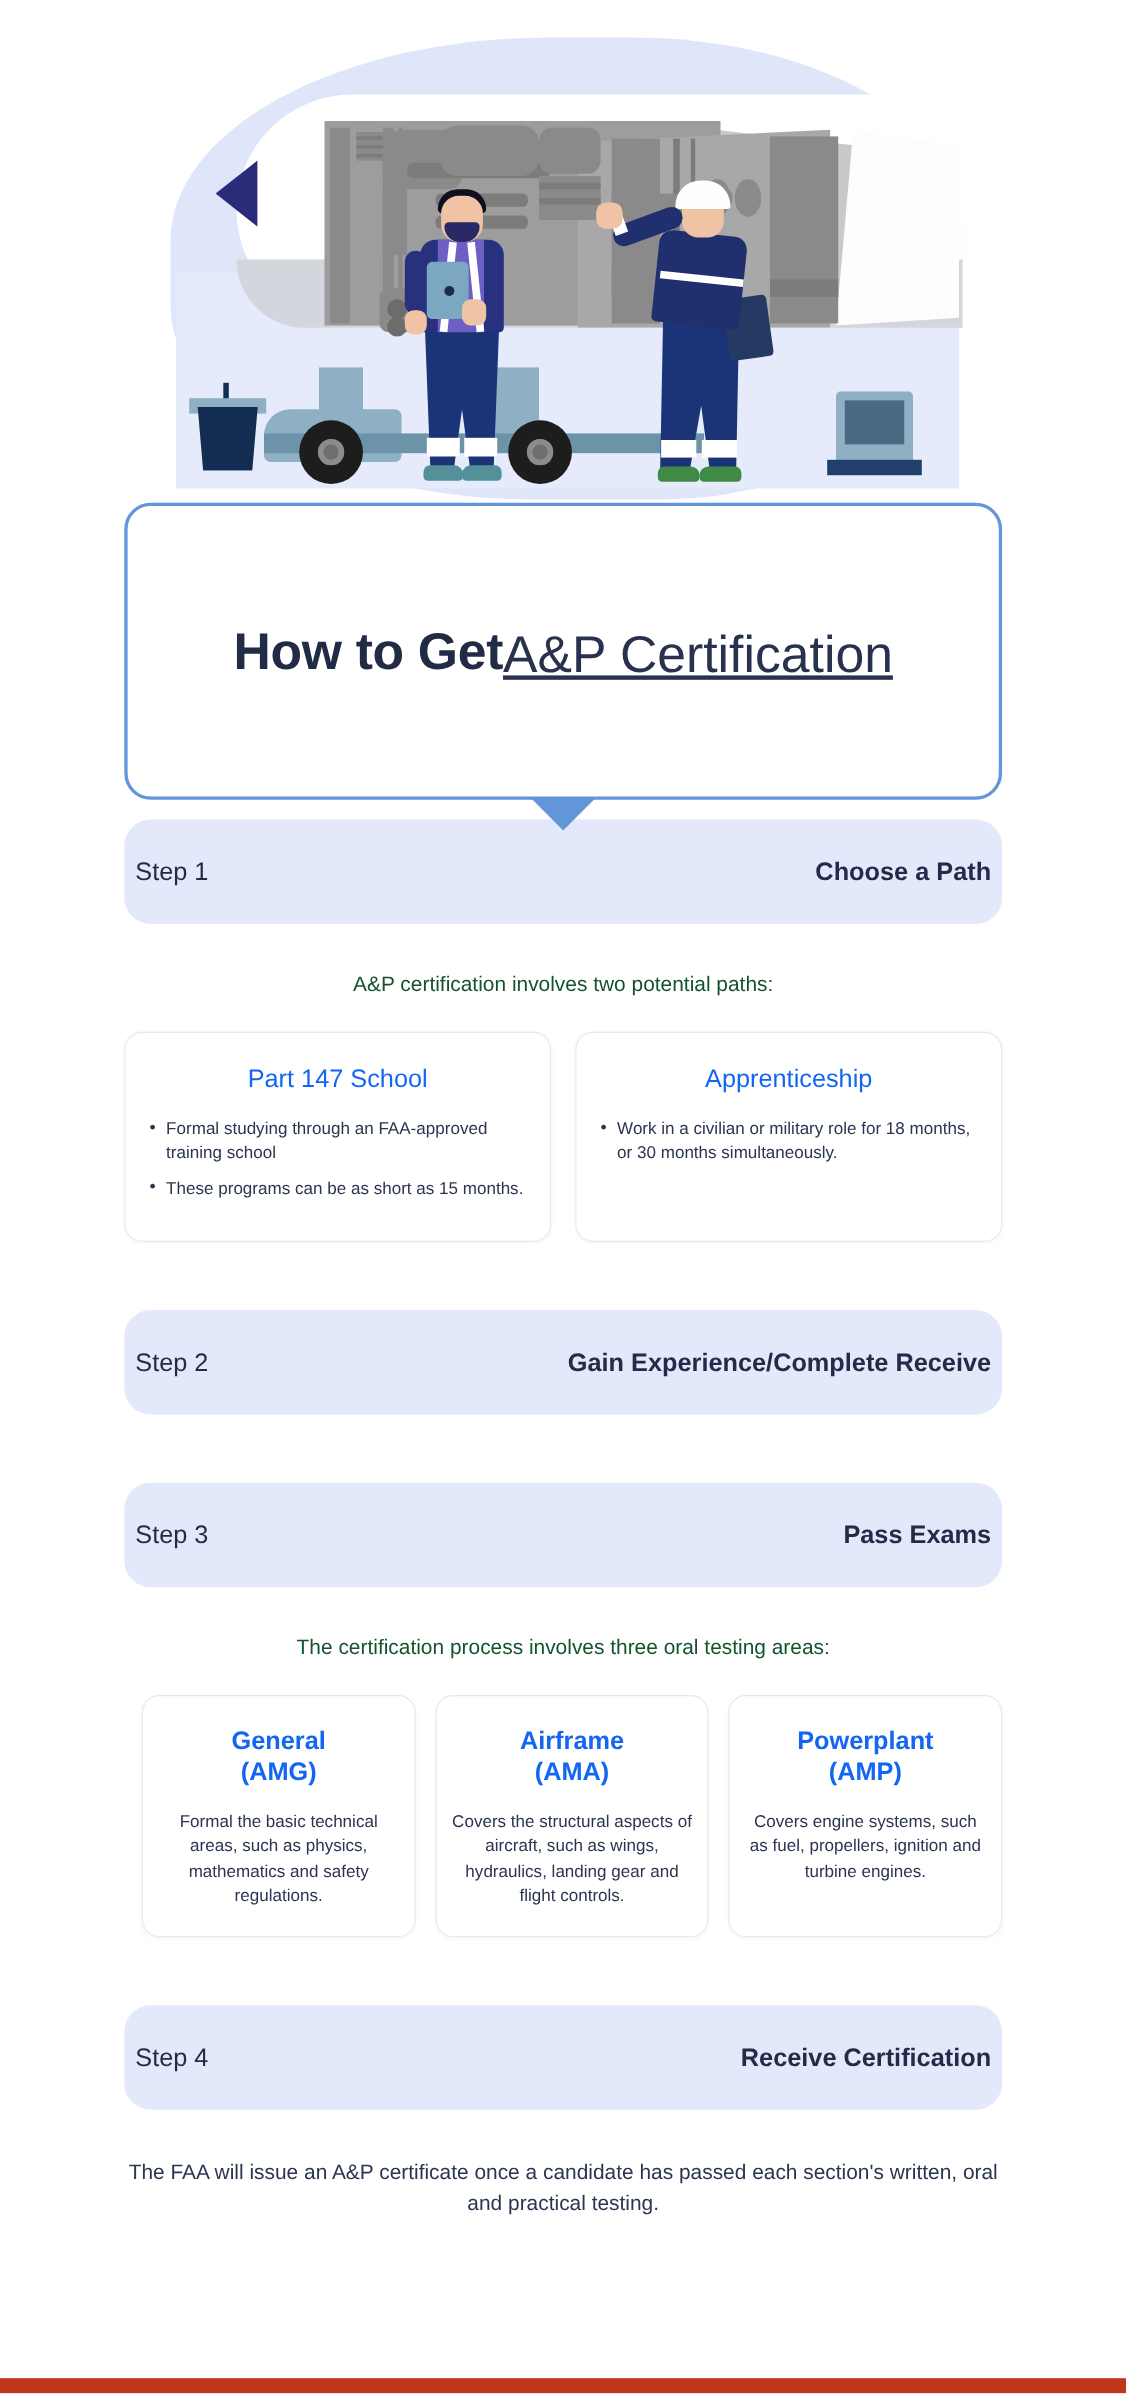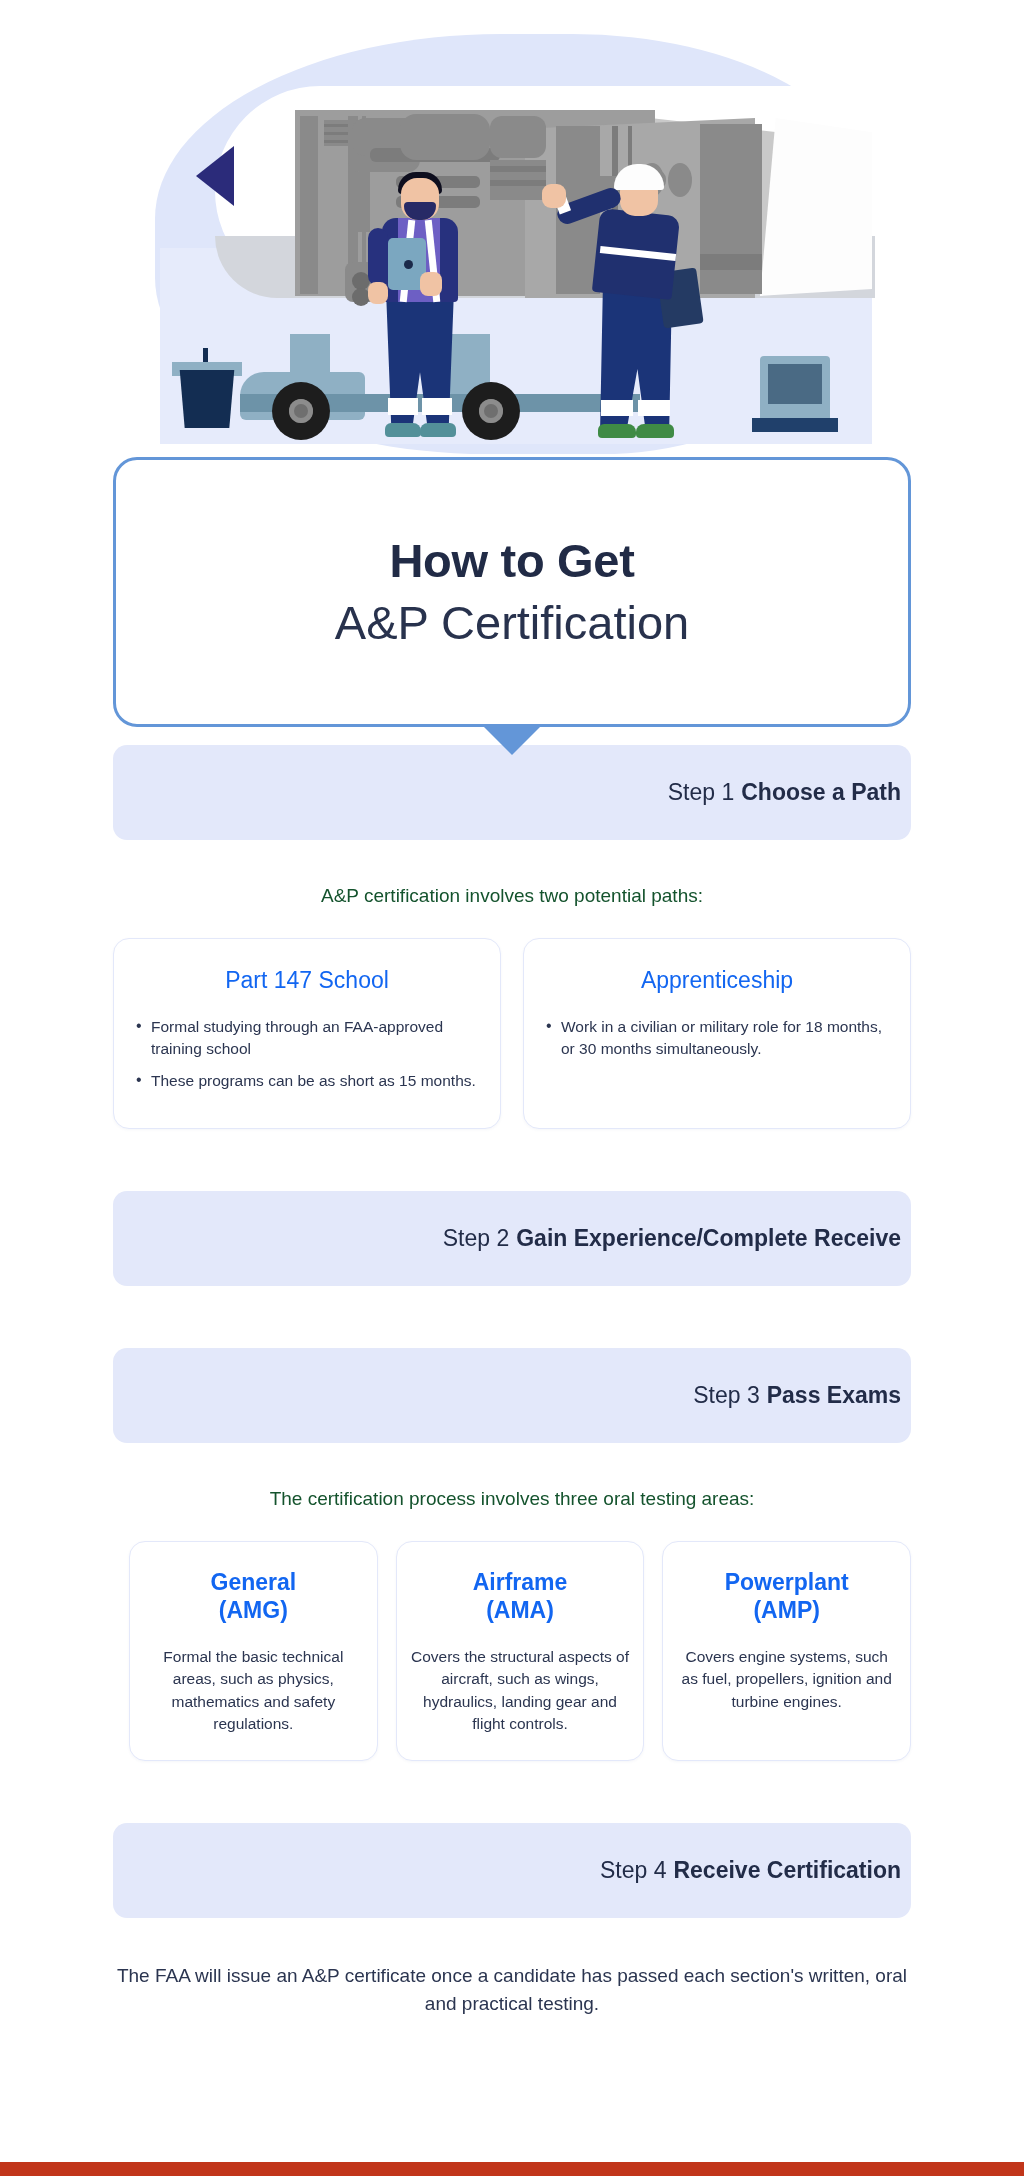--- a/index.html
+++ b/index.html
@@ -261,38 +261,39 @@
   .title-card {
     position: absolute;
     left: 113px;
     top: 457px;
     width: 798px;
     height: 270px;
     background: #ffffff;
     border: 3px solid #6396d8;
     border-radius: 24px;
     display: flex;
-    flex-direction: column;
+    flex-direction: row;
     align-items: center;
     justify-content: center;
     z-index: 5;
   }
   .title-main {
     font-size: 47px;
     font-weight: bold;
     color: #212b46;
     letter-spacing: -0.3px;
     line-height: 1.18;
   }
   .title-sub {
     font-size: 47px;
     font-weight: normal;
     color: #28324d;
     line-height: 1.2;
     margin-top: 6px;
+    text-decoration: underline;
   }
   .title-arrow {
     position: absolute;
     left: 483px;
     top: 726px;
     width: 0; height: 0;
     border-left: 29px solid transparent;
     border-right: 29px solid transparent;
     border-top: 29px solid #6396d8;
     z-index: 6;
@@ -302,24 +303,24 @@
   .content {
     position: absolute;
     left: 0;
     top: 745px;
     width: 1024px;
   }
   .step-banner {
     width: 798px;
     margin: 0 auto;
     background: #e3e8fa;
-    border-radius: 14px;
+    border-radius: 24px;
     display: flex;
     align-items: center;
-    justify-content: flex-end;
+    justify-content: space-between;
     font-size: 23px;
     color: #222c48;
     padding: 34px 10px;
   }
   .step-banner .lbl { font-weight: normal; }
   .step-banner .ttl { font-weight: bold; margin-left: 7px; }
 
   .lead {
     text-align: center;
     font-size: 19px;

